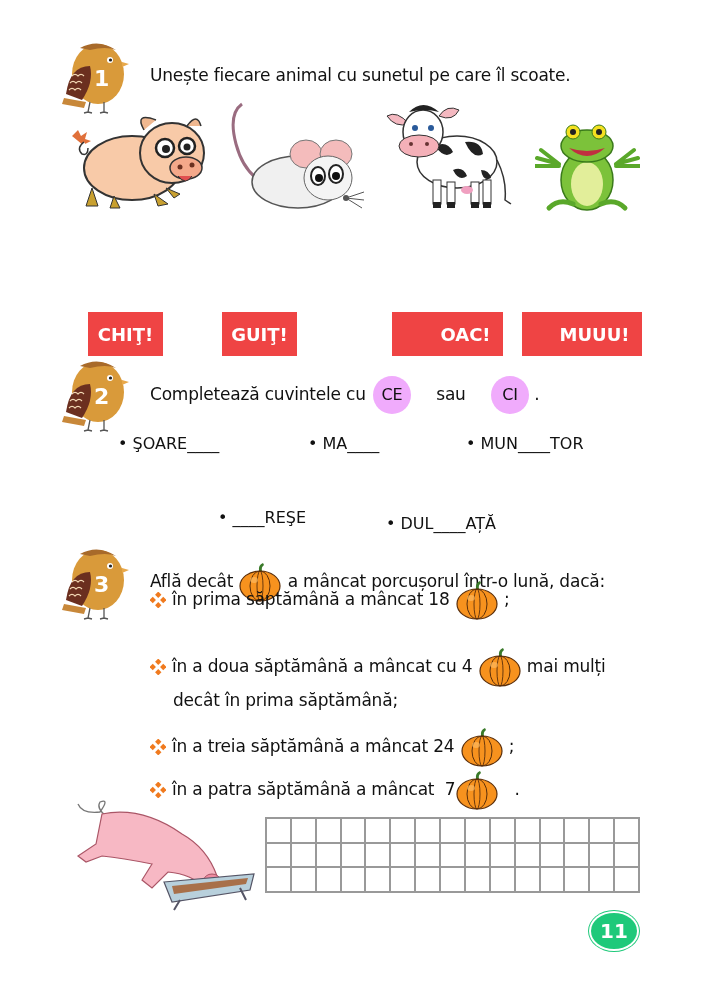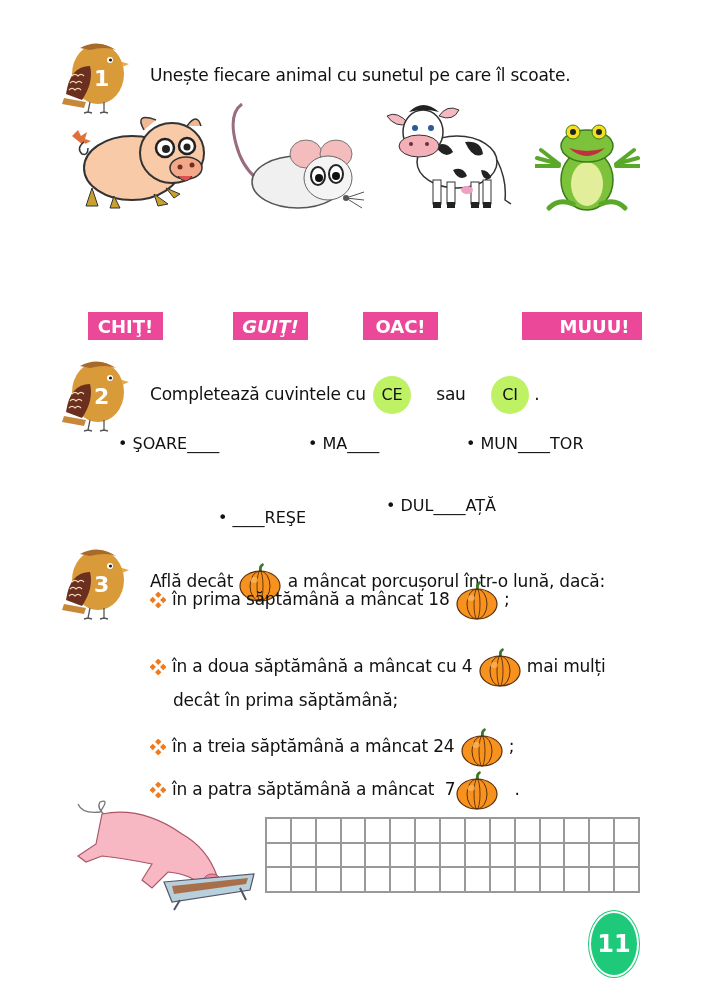--- a/index.html
+++ b/index.html
@@ -1,33 +1,33 @@
 <!DOCTYPE html>
 <html><head>
 <meta charset="utf-8">
 <style>
   html, body { margin:0; padding:0; background:#ffffff; }
   body { width:708px; height:1000px; position:relative; overflow:hidden;
          font-family:"DejaVu Sans", sans-serif; color:#111; }
   .abs { position:absolute; }
   .text { font-size:17px; white-space:nowrap; letter-spacing:-0.2px; }
   .bird { position:absolute; width:70px; height:78px; }
-  .sound-btn { position:absolute; top:312px; height:28px; background:#ec4899; color:#fff;
+  .sound-btn { position:absolute; top:312px; height:44px; background:#ef4444; color:#fff;
                font-weight:bold; font-size:18px; display:flex; align-items:center; justify-content:center; }
-  .pill { display:inline-block; width:38px; height:38px; border-radius:50%; background:#bef264;
+  .pill { display:inline-block; width:38px; height:38px; border-radius:50%; background:#f0abfc;
           text-align:center; line-height:38px; font-size:16px; vertical-align:middle; }
   .word { position:absolute; font-size:16px; white-space:nowrap; }
   .pumpkin { display:inline-block; width:44px; height:40px; vertical-align:middle; }
   .diamond { display:inline-block; width:16px; height:16px; vertical-align:middle; margin-right:6px; }
   .grid { position:absolute; left:265px; top:817px; width:375px; height:76px;
           display:grid; grid-template-columns:repeat(15, 1fr); grid-template-rows:repeat(3, 1fr);
           border-top:2px solid #999; border-left:2px solid #999; box-sizing:border-box; }
   .grid div { border-right:2px solid #999; border-bottom:2px solid #999; }
-  .page-num { position:absolute; left:591px; top:913px; width:46px; height:62px; border-radius:50%;
-              background:#1ec97a; color:#fff; font-weight:bold; font-size:24px;
+  .page-num { position:absolute; left:591px; top:913px; width:46px; height:36px; border-radius:50%;
+              background:#1ec97a; color:#fff; font-weight:bold; font-size:20px;
               display:flex; align-items:center; justify-content:center; box-shadow:0 0 0 2px #fff, 0 0 0 3px #1ec97a; }
 </style>
 </head>
 <body>
 
 <svg width="0" height="0" style="position:absolute">
   <defs>
     <symbol id="bird" viewBox="0 0 70 78">
       <ellipse cx="38" cy="38" rx="26" ry="30" fill="#d99a3a"></ellipse>
       <path d="M20 12 Q38 2 56 14 Q46 10 30 14 Z" fill="#a86a2a"></path>
@@ -126,43 +126,43 @@
   <ellipse cx="52" cy="24" rx="26" ry="16" fill="#7cc23a" stroke="#3a7a1a" stroke-width="1.5"></ellipse>
   <circle cx="38" cy="10" r="7" fill="#f4e020" stroke="#3a7a1a"></circle>
     <circle cx="38" cy="10" r="3" fill="#222"></circle>
   <circle cx="64" cy="10" r="7" fill="#f4e020" stroke="#3a7a1a"></circle>
     <circle cx="64" cy="10" r="3" fill="#222"></circle>
   <path d="M34 26 q18 16 36 0 q-18 6 -36 0 Z" fill="#c03040"></path>
   <path d="M14 86 q10 -10 24 -4 M90 86 q-10 -10 -24 -4" stroke="#5aa82a" stroke-width="5" fill="none" stroke-linecap="round"></path>
 </svg>
 
 <div class="sound-btn" style="left:88px;width:75px;">CHIŢ!</div>
-<div class="sound-btn" style="left:233px;width:75px;font-style:italic;">GUIŢ!</div>
-<div class="sound-btn" style="left:363px;width:75px;">OAC!</div>
+<div class="sound-btn" style="left:222px;width:75px;">GUIŢ!</div>
+<div class="sound-btn" style="left:392px;width:75px;padding-left:36px;">OAC!</div>
 <div class="sound-btn" style="left:522px;width:95px;padding-left:25px;">MUUU!</div>
 
 <div class="bird" style="left:60px;top:354px;">
   <svg width="70" height="78">
       <use href="#bird"></use>
     </svg>
   <span class="abs" style="left:34px;top:30px;color:#fff;font-weight:bold;font-size:22px;">2</span>
 </div>
 <div class="abs text" style="left:150px;top:376px;">
   <span>Completează cuvintele cu</span>
   <span class="pill" style="margin-left:2px;">CE</span>
   <span style="margin:0 20px;">sau</span>
   <span class="pill">CI</span>
   <span>.</span>
 </div>
 
 <div class="word" style="left:118px;top:434px;">• <span>ŞOARE____</span></div>
 <div class="word" style="left:308px;top:434px;">• <span>MA____</span></div>
 <div class="word" style="left:466px;top:434px;">• <span>MUN____TOR</span></div>
 <div class="word" style="left:218px;top:508px;">• <span>____REŞE</span></div>
-<div class="word" style="left:386px;top:496px;">• <span>DUL____AȚĂ</span></div>
+<div class="word" style="left:386px;top:514px;">• <span>DUL____AȚĂ</span></div>
 
 <div class="bird" style="left:60px;top:542px;">
   <svg width="70" height="78">
       <use href="#bird"></use>
     </svg>
   <span class="abs" style="left:34px;top:30px;color:#fff;font-weight:bold;font-size:22px;">3</span>
 </div>
 <div class="abs text" style="left:150px;top:562px;">
   <span>Află decât</span>
   <svg class="pumpkin">

